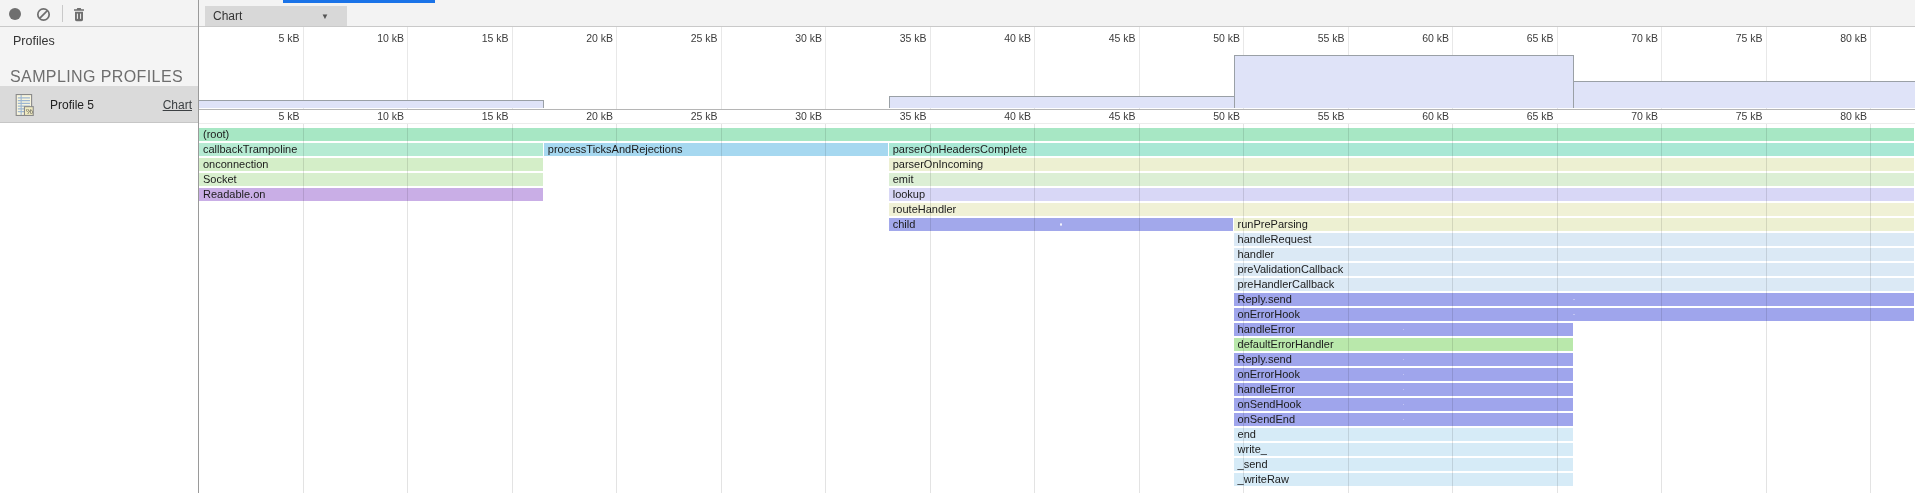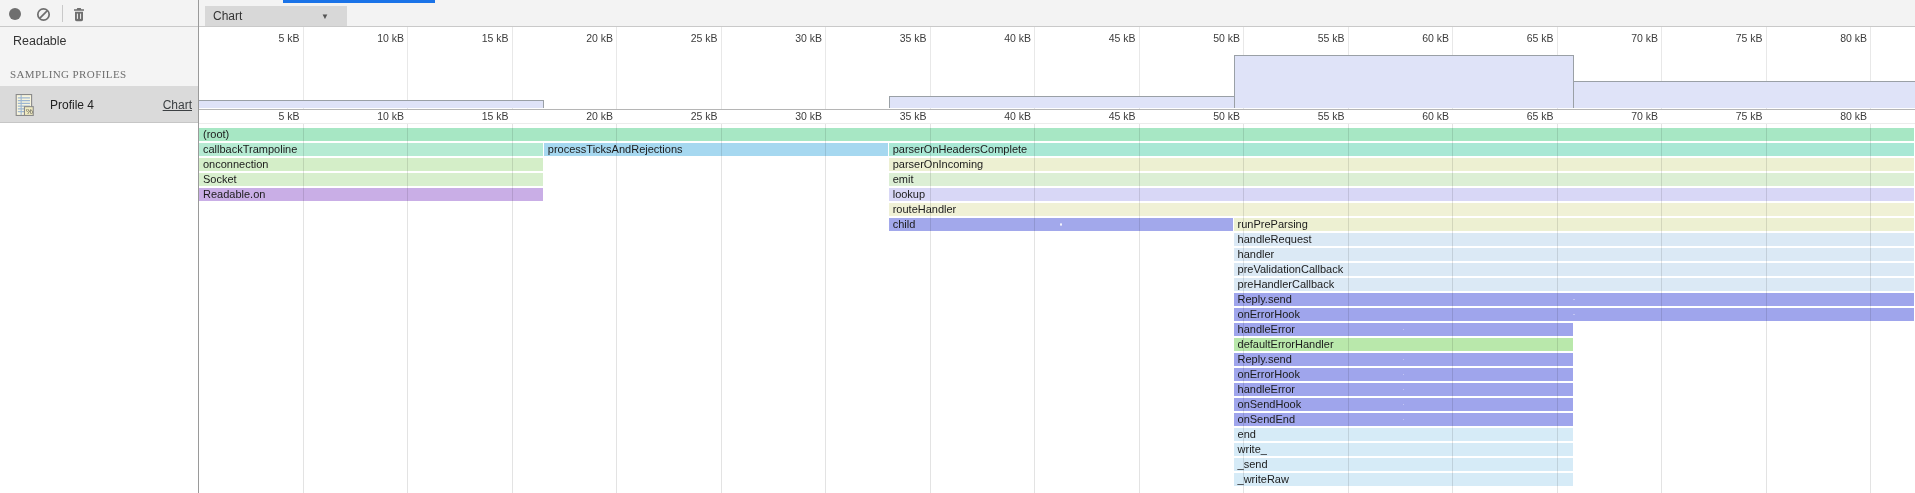--- a/index.html
+++ b/index.html
@@ -12,21 +12,21 @@
   .tbtn{position:absolute;top:5px;width:18px;height:18px;display:flex;align-items:center;justify-content:center;cursor:pointer;}
   .rec-dot{width:12px;height:12px;border-radius:50%;background:#6f6f6f;}
   .tsep{position:absolute;left:62px;top:5px;width:1px;height:17px;background:#c9c9c9;}
   .chart-select{position:absolute;left:205px;top:6px;width:142px;height:20px;background:#d8d8d8;border-radius:0;display:flex;align-items:center;padding:0 8px;box-sizing:border-box;color:#333;cursor:pointer;}
   .chart-select .arrow{position:absolute;right:18px;top:6px;font-size:8px;color:#555;}
 
   
   .sidebar{position:absolute;left:0;top:27px;width:198px;height:466px;background:#fff;box-sizing:border-box;}
   .sidebar-top{position:absolute;left:0;top:0;width:100%;height:59px;background:#f4f4f4;}
   .profiles-title{position:absolute;left:13px;top:7px;font-size:12.5px;color:#333;}
-  .section-label{position:absolute;left:10px;top:41px;font-size:11px;color:#6e6e6e;letter-spacing:.4px;font-family:Liberation Serif, serif;}
+  .section-label{position:absolute;left:10px;top:41px;font-size:16px;color:#6e6e6e;letter-spacing:.4px;}
   .profile-row{position:absolute;left:0;top:59px;width:100%;height:37px;background:#dadada;border-bottom:1px solid #c6c6c6;box-sizing:border-box;cursor:pointer;}
   .profile-row .picon{position:absolute;left:14px;top:8px;}
   .profile-row .pname{position:absolute;left:50px;top:12px;font-size:12px;color:#222;}
   .profile-row .psave{position:absolute;right:6px;top:12px;font-size:12px;color:#3c4043;text-decoration:underline;cursor:pointer;}
 
   .vdivider{position:absolute;left:198px;top:0;width:1px;height:493px;background:#9a9a9a;z-index:40;}
 
   
   .main{position:absolute;left:199px;top:27px;width:1716px;height:466px;background:#fff;}
   .overview{position:absolute;left:0;top:0;width:100%;height:83px;border-bottom:1px solid #b5b5b5;box-sizing:border-box;cursor:col-resize;}
@@ -79,34 +79,34 @@
     </div>
 
     <div class="chart-select">
       <span>Chart</span>
       <span class="arrow">▼</span>
     </div>
   </div>
 
   <div class="sidebar">
     <div class="sidebar-top"></div>
-    <div class="profiles-title">Readable</div>
+    <div class="profiles-title">Profiles</div>
     <div class="section-label">SAMPLING PROFILES</div>
 
     <div class="profile-row">
       <span class="picon">
         <svg class="icon-svg" width="22" height="22" viewBox="0 0 20 20">
           <rect x="2" y="0.5" width="14" height="19" fill="#f7f4dd" stroke="#8a8a8a"></rect>
           <path d="M3.5 3.5h11M3.5 6h11M3.5 8.5h11M3.5 11h11M3.5 13.5h11M3.5 16h11" stroke="#9db6d2" stroke-width="1"></path>
           <path d="M6.5 1v18" stroke="#9db6d2" stroke-width="1"></path>
           <rect x="9.5" y="11.5" width="8" height="8" fill="#efeabf" stroke="#8a8a8a"></rect>
           <text x="11" y="18" font-size="7" fill="#555" font-family="Liberation Sans, sans-serif">%</text>
         </svg>
       </span>
-      <span class="pname">Profile 4</span>
+      <span class="pname">Profile 5</span>
       <span class="psave">Chart</span>
     </div>
   </div>
 
   <div class="vdivider"></div>
 
   <div class="main">
     <div class="overview" id="overview">
       <div class="gridlayer"></div>
     <span class="tick" style="left: 44.5px;">5 kB</span>

